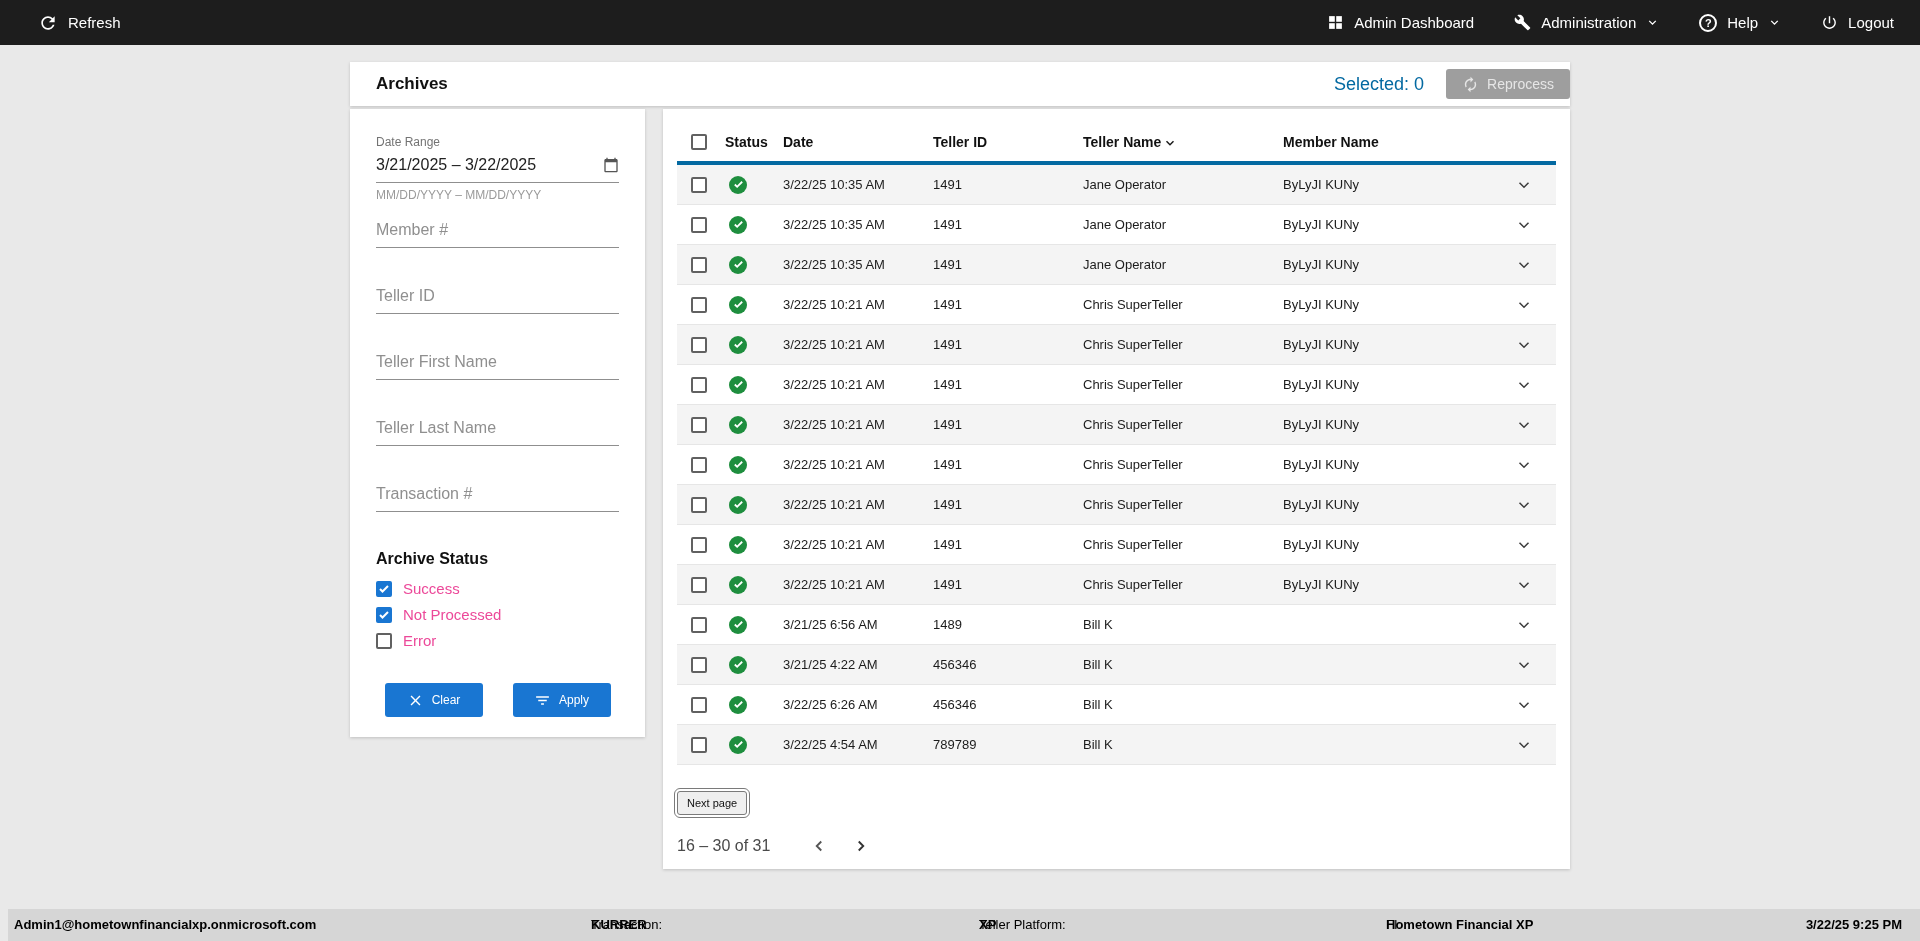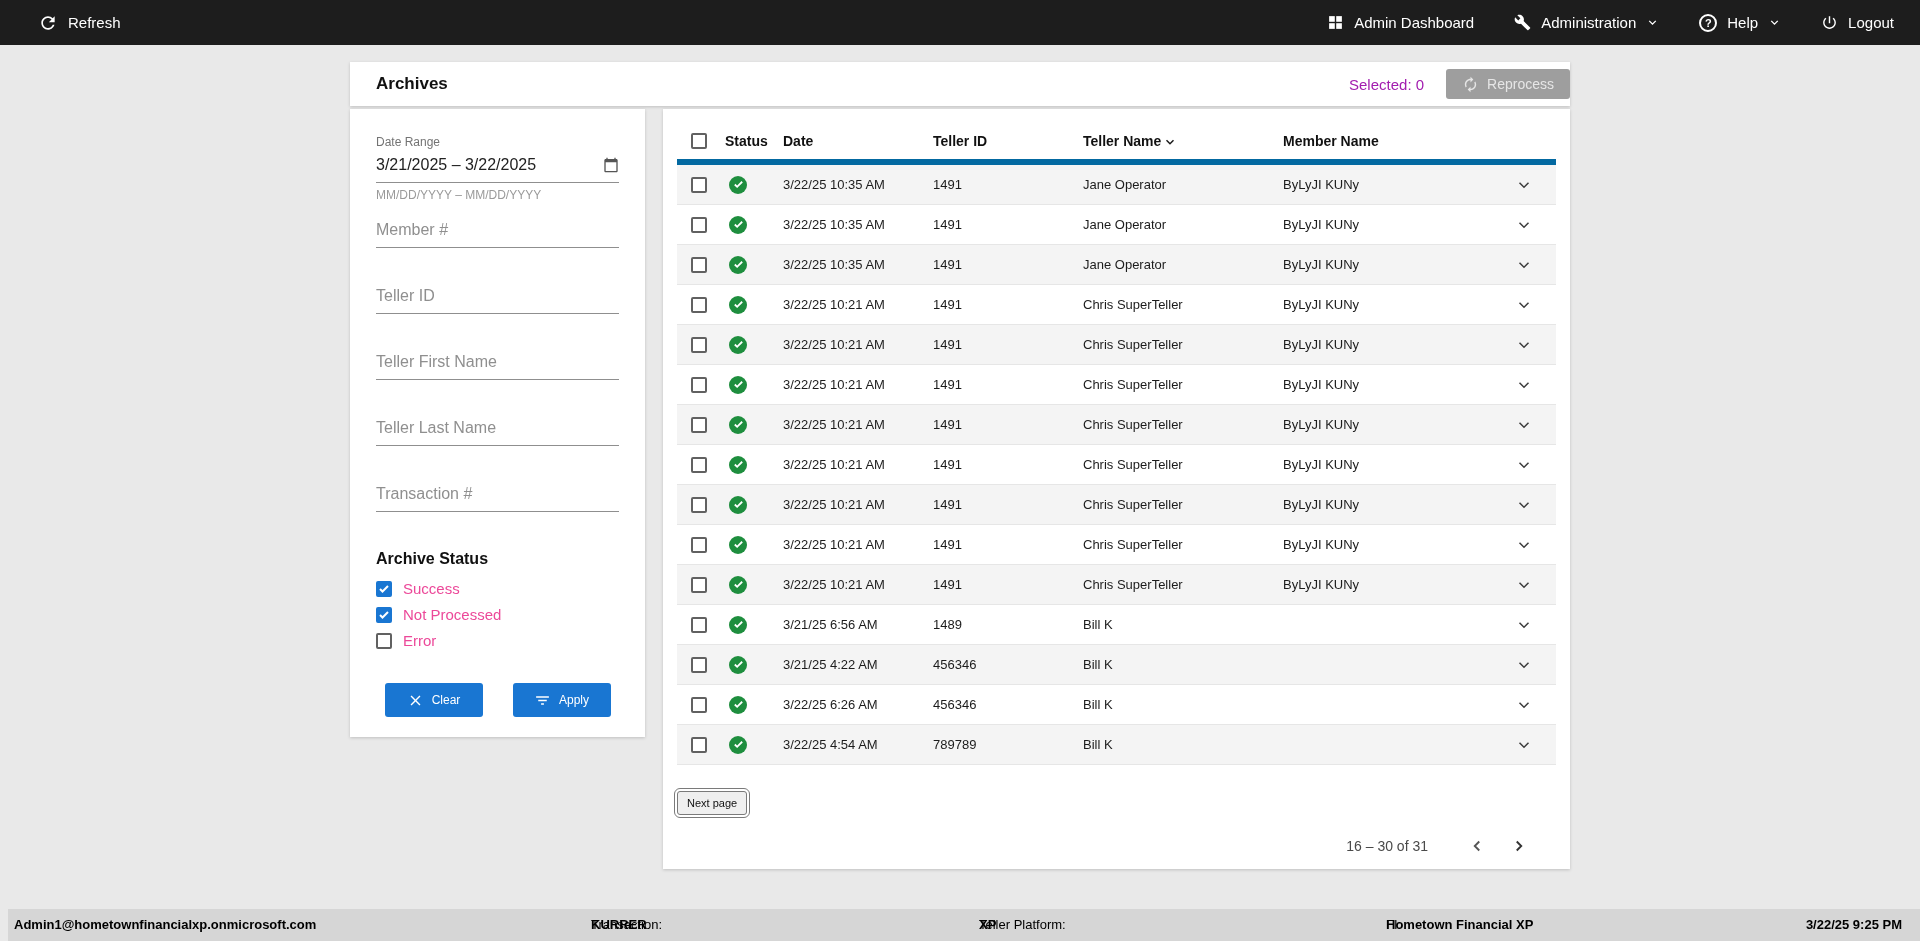--- a/index.html
+++ b/index.html
@@ -26,21 +26,21 @@
     width: 18px; height: 18px; border: 2px solid #fff; border-radius: 50%;
     display: flex; align-items: center; justify-content: center;
     font-size: 11px; font-weight: bold; color: #fff;
   }
   
   .page { width: 1220px; margin: 17px auto 4px; }
   .card { background: #fff; box-shadow: 0 1px 3px rgba(0,0,0,.18); }
   .header-strip { height: 44px; display: flex; align-items: center; padding-left: 26px; }
   .header-strip .title { font-size: 17px; font-weight: bold; color: #111; }
   .header-right { margin-left: auto; display: flex; align-items: center; gap: 22px; }
-  .selected-count { font-size: 15px; color: #a21caf; }
+  .selected-count { font-size: 18px; color: #0369a1; }
   .reprocess-btn {
     height: 30px; padding: 0 16px; background: #9e9e9e; color: #e6e6e6;
     border: none; border-radius: 3px; font-size: 14px; font-family: inherit;
     display: flex; align-items: center; gap: 8px; cursor: default;
   }
   .content { display: flex; gap: 18px; margin-top: 3px; }
   
   .filter-card { width: 295px; height: 628px; padding: 26px 26px 0; flex: none; }
   .date-label { font-size: 12px; color: #737373; display: block; }
   .input-wrap { position: relative; }
@@ -69,40 +69,40 @@
     height: 34px; width: 98px; background: #1976d2; color: #fff; border: none; border-radius: 3px;
     font-size: 12px; font-family: inherit; display: flex; align-items: center; justify-content: center;
     gap: 8px; cursor: pointer;
   }
   
   .table-card { flex: 1; height: 760px; padding: 14px 14px 0; display: flex; flex-direction: column; }
   .t-header, .t-row {
     display: grid; grid-template-columns: 44px 62px 150px 150px 200px 1fr 64px;
     align-items: center;
   }
-  .t-header { height: 42px; font-size: 14px; font-weight: bold; color: #111; border-bottom: 6px solid #0369a1; }
+  .t-header { height: 42px; font-size: 14px; font-weight: bold; color: #111; border-bottom: 4px solid #0369a1; }
   .t-row { height: 40px; font-size: 13px; color: #1c1c1c; border-bottom: 1px solid #e6e6e6; cursor: pointer; }
   .t-row:nth-child(odd) { background: #f4f4f4; }
   .cell-cb { display: flex; justify-content: center; }
   .cell-pad { padding-left: 4px; }
   .status-ok {
     width: 18px; height: 18px; border-radius: 50%; background: #1e8e3e; margin-left: 8px;
     display: flex; align-items: center; justify-content: center;
   }
   .status-ok svg { width: 11px; height: 11px; }
   .th-sort { display: flex; align-items: center; gap: 2px; }
   .sort-chev { width: 14px; height: 14px; margin-top: 2px; }
   .row-chev { width: 18px; height: 18px; margin: 0 auto; display: block; }
   .next-row { display: flex; margin-top: 26px; padding-right: 8px; }
   .next-page-btn {
     font-size: 11px; font-family: inherit; padding: 5px 9px; background: #efefef; color: #111;
     border: 1px solid #7a7a7a; border-radius: 3px; outline: 1px solid #7a7a7a; outline-offset: 2px;
     cursor: pointer;
   }
-  .pag-row { display: flex; justify-content: flex-end; align-items: center; margin-top: 22px; padding-right: 28px; font-size: 14px; color: #4a4a4a; }
+  .pag-row { display: flex; align-items: center; margin-top: 22px; padding-right: 28px; font-size: 16px; color: #4a4a4a; }
   .pag-chev { width: 18px; height: 18px; cursor: pointer; }
   .pag-chev.first { margin-left: 40px; }
   .pag-chev.second { margin-left: 24px; }
   
   .statusbar {
     position: absolute; left: 8px; right: 0; bottom: 0; height: 32px;
     background: #d6d6d6; font-size: 13px; color: #000;
   }
   .statusbar span { position: absolute; top: 0; line-height: 32px; white-space: nowrap; }
   .sb-user { left: 6px; font-weight: bold; }

